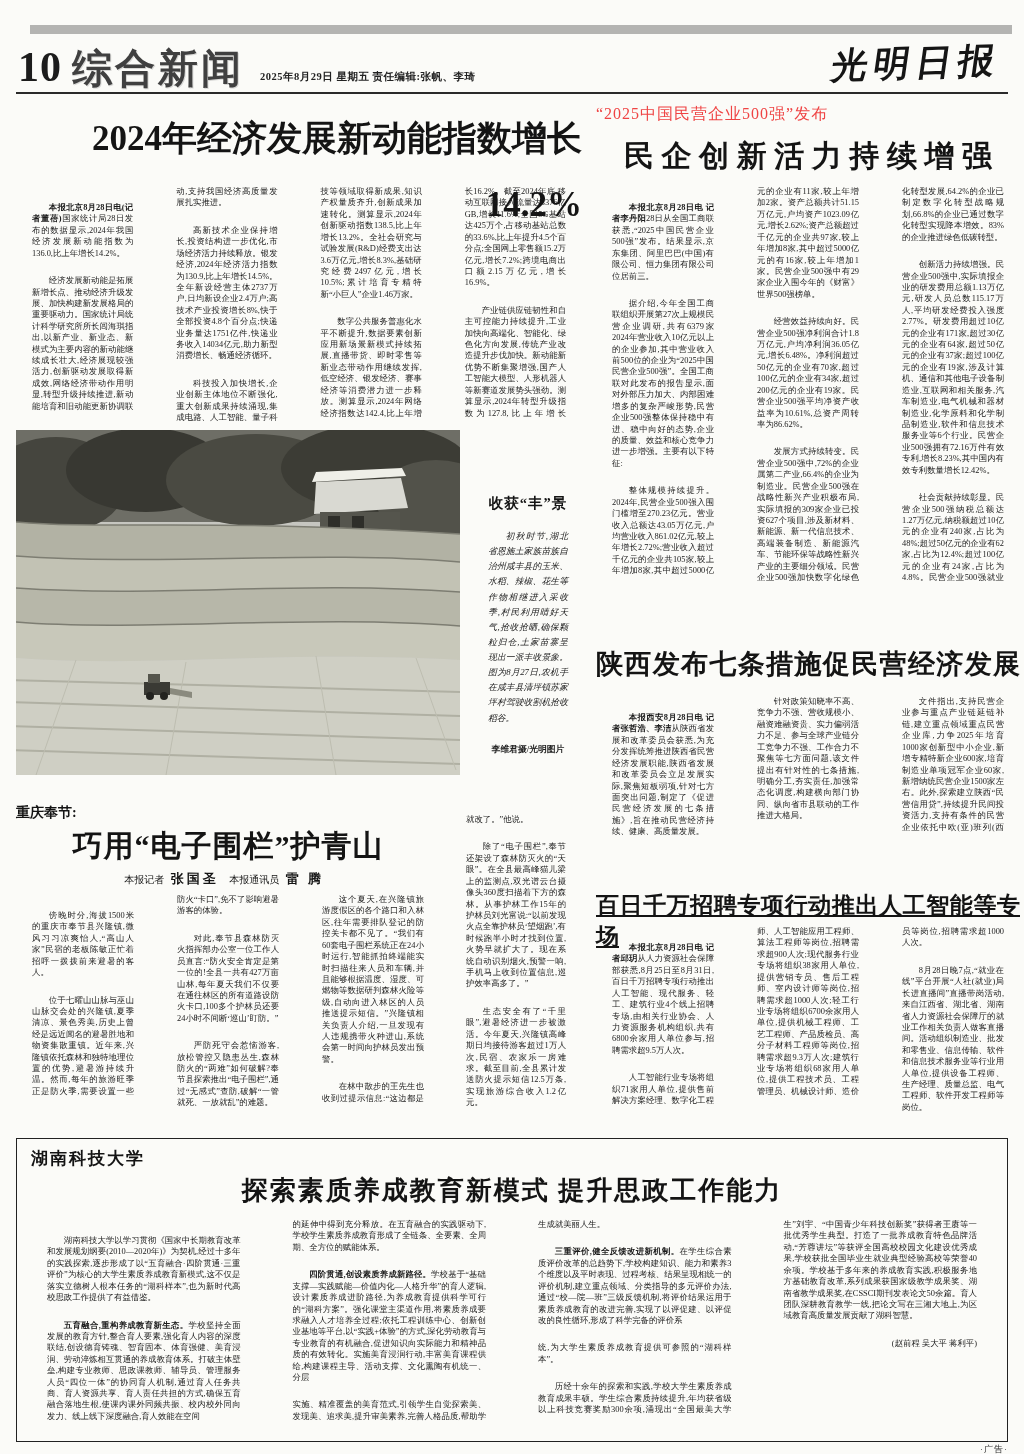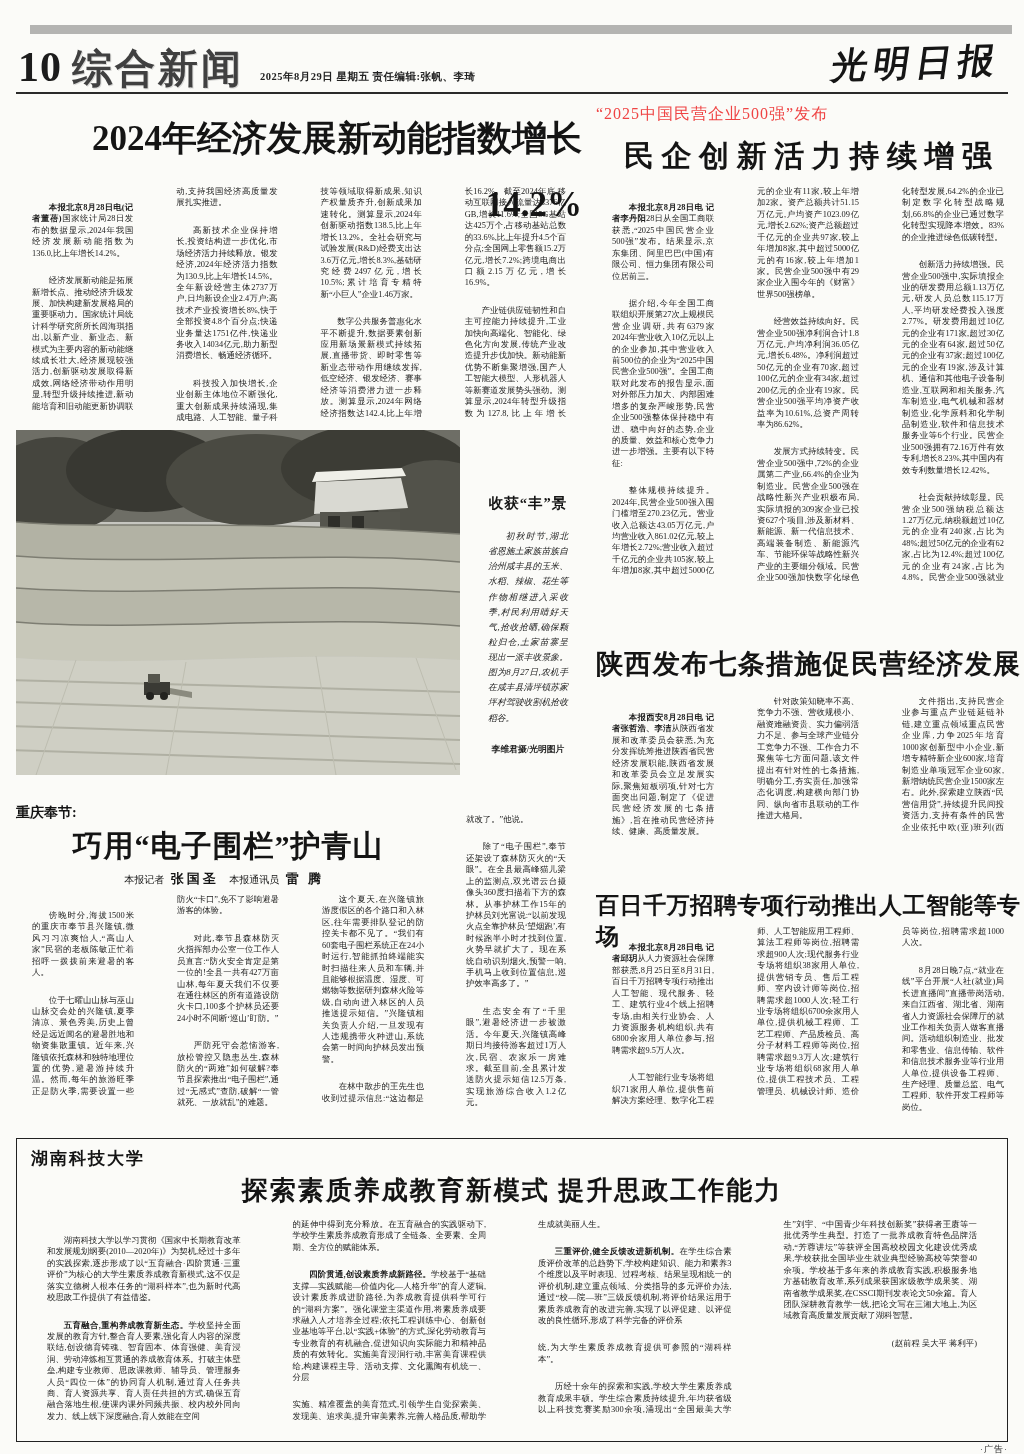--- a/index.html
+++ b/index.html
@@ -45,21 +45,21 @@
   .caption-text .para { text-indent:2em; }
   .caption-credit { font-size:8.8px; font-weight:bold; text-align:center; margin-top:4px; font-style:normal; }
 
   
   .sx-headline { position:absolute; left:596px; top:646px; width:424px; font-size:27px; font-weight:bold;
                  text-align:justify; text-align-last:justify; }
   .sx-body { position:absolute; left:596px; top:696px; width:424px; height:142px; column-count:3; column-gap:11px; }
 
   
   .bd-headline { position:absolute; left:596px; top:890px; width:424px; font-size:23px; font-weight:bold;
-                 text-align:justify; text-align-last:justify; }
+                 text-align:justify; text-align-last:justify;text-decoration:underline; }
   .bd-body { position:absolute; left:596px; top:926px; width:424px; height:190px; column-count:3; column-gap:11px; }
 
   
   .cq { position:absolute; left:16px; top:798px; width:566px; height:314px; }
   .cq-kicker { position:absolute; left:0; top:6px; font-size:14px; font-weight:bold; }
   .cq-headline { position:absolute; left:0; top:28px; width:424px; text-align:center; font-size:30px; font-weight:bold; letter-spacing:1px; }
   .cq-byline { position:absolute; left:0; top:72px; width:424px; text-align:center; font-size:10px; }
   .cq-byline .nm { font-size:13px; font-weight:bold; letter-spacing:3px; margin:0 8px 0 4px; }
   .cq-body3 { position:absolute; left:0; top:96px; width:424px; height:218px; column-count:3; column-gap:11px; }
   .cq-right { position:absolute; left:434px; top:0; width:132px; height:314px; }

